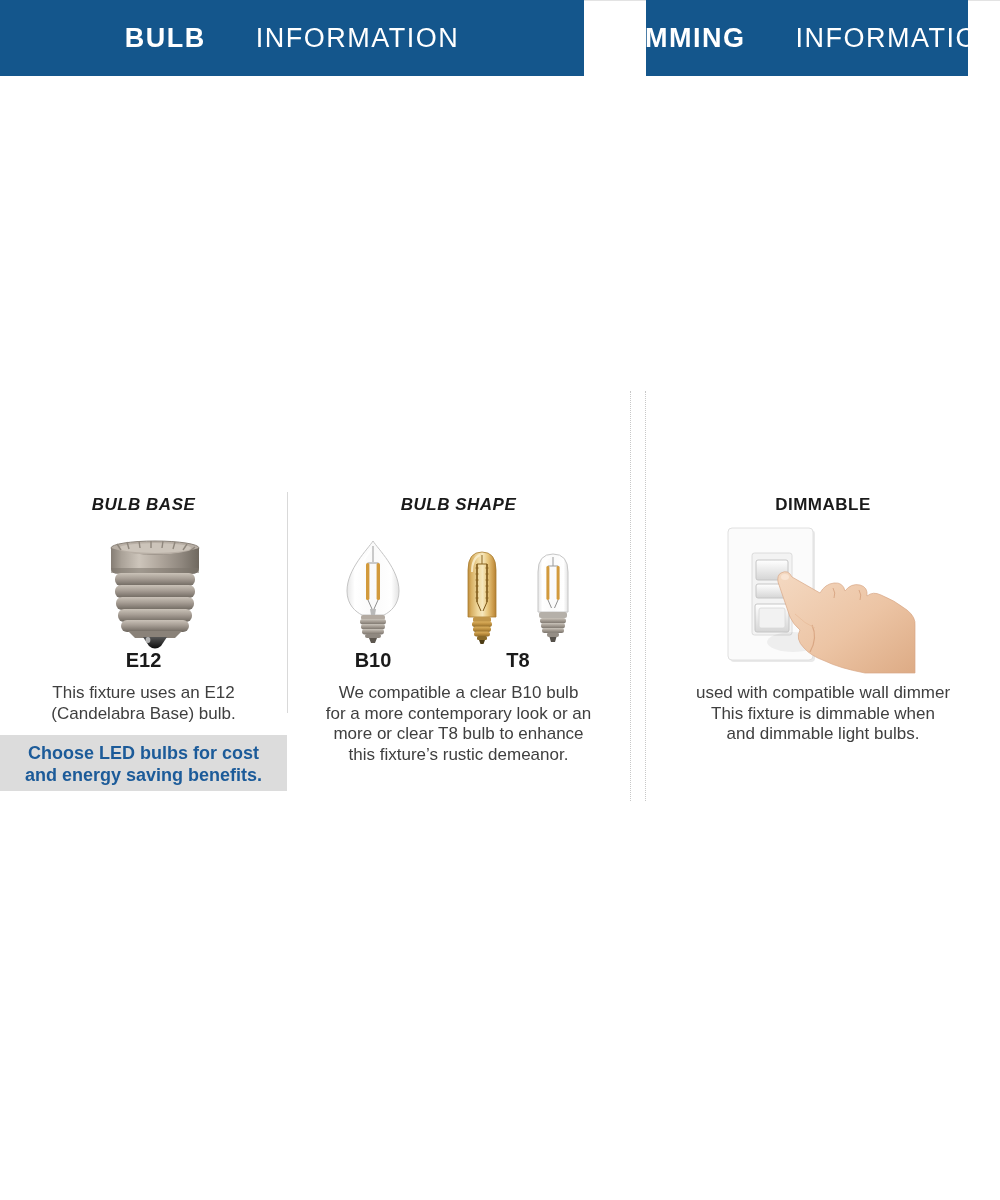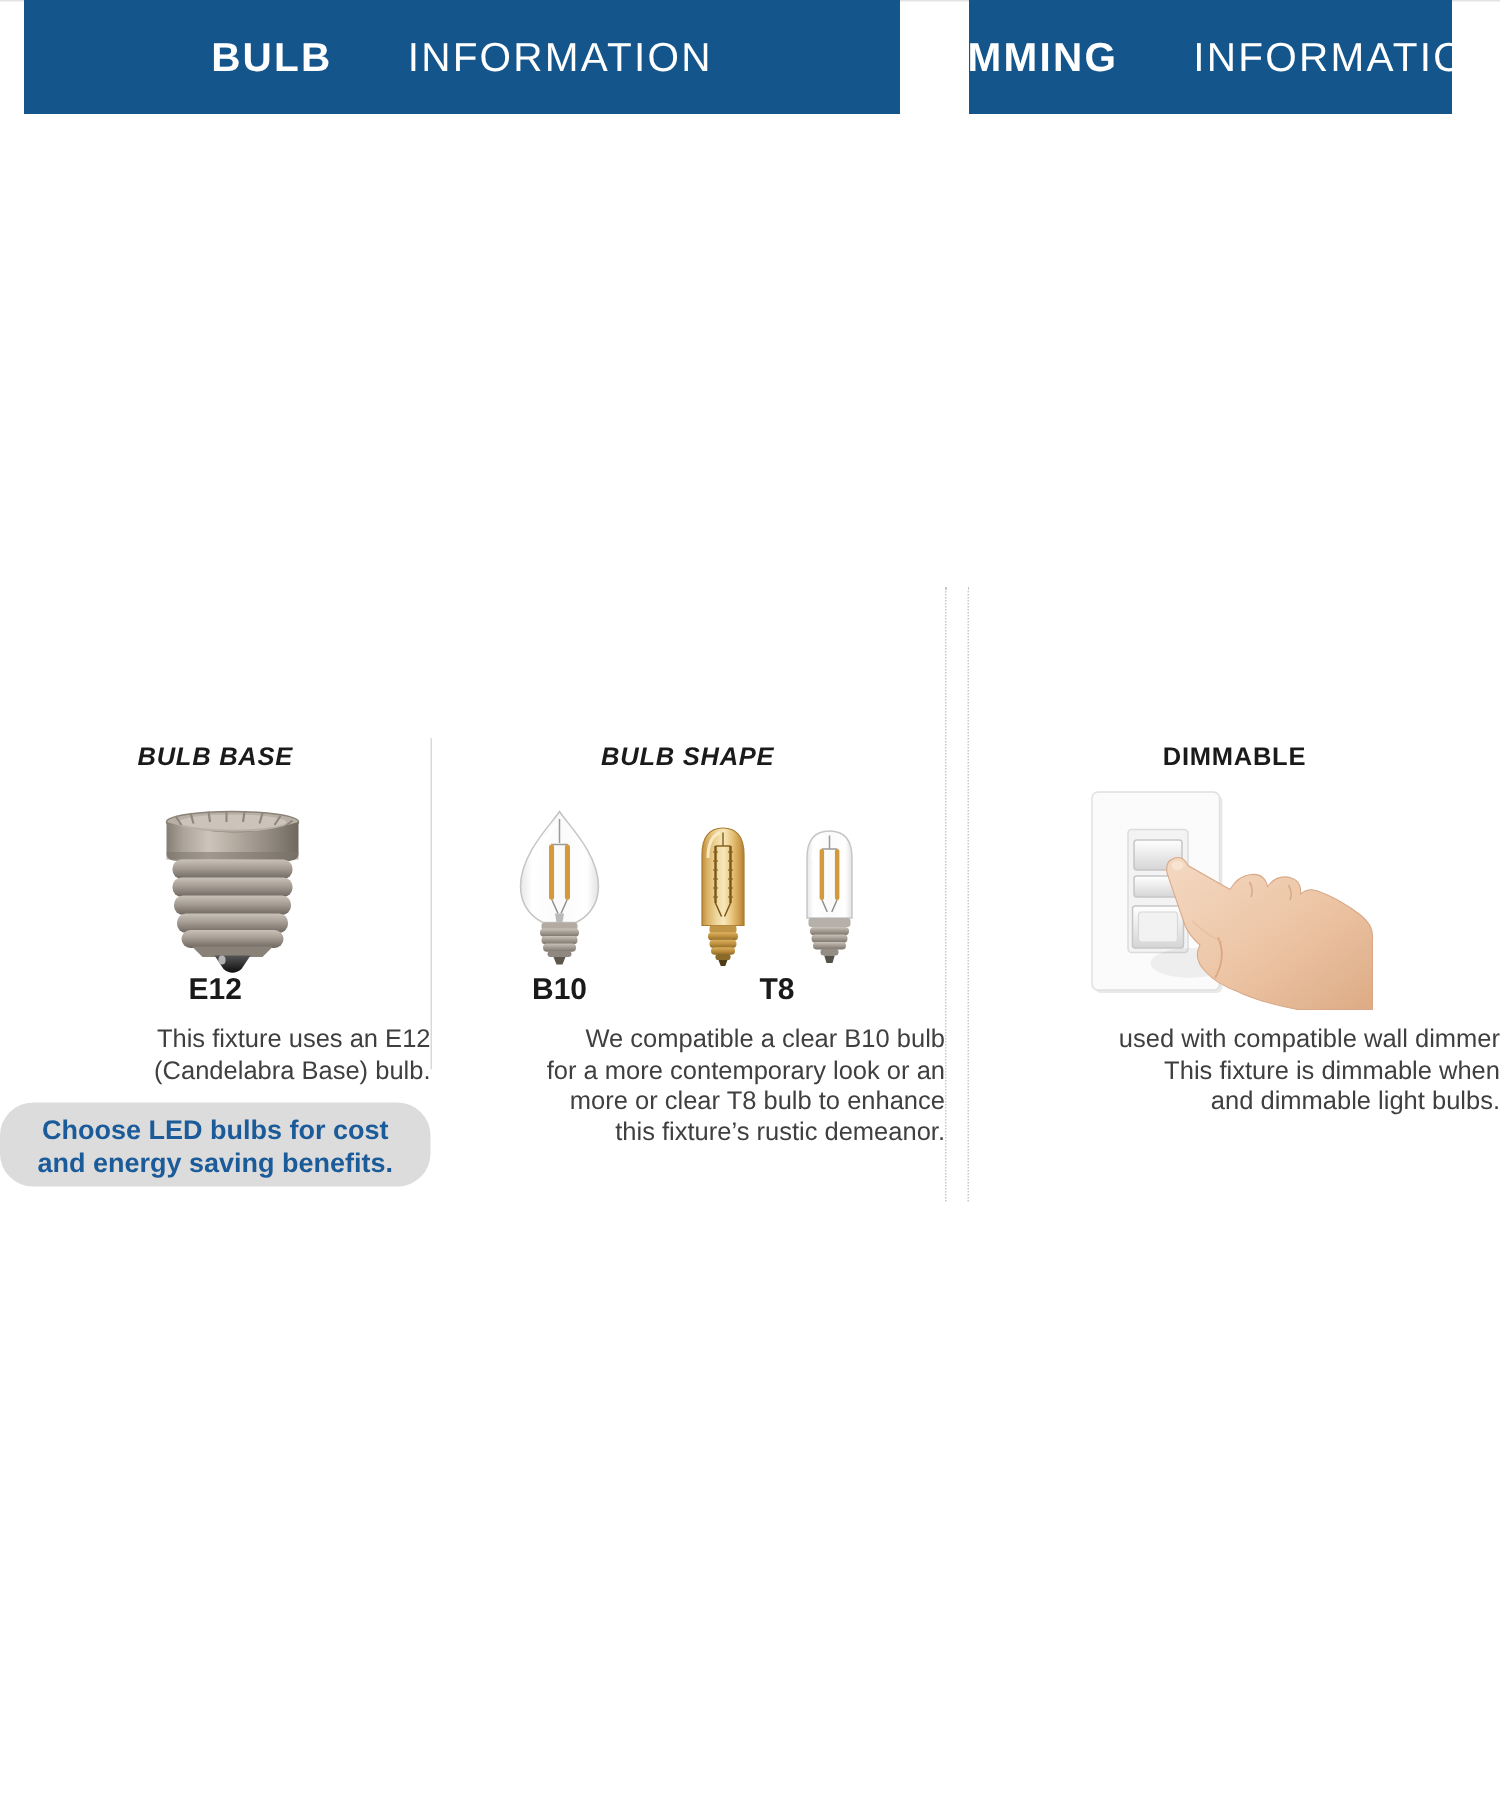--- a/index.html
+++ b/index.html
@@ -6,40 +6,40 @@
   .canvas {
     position:relative; width:1000px; height:1200px; background:#ffffff;
     font-family:"Liberation Sans", sans-serif; overflow:hidden;
   }
   .topline { position:absolute; left:0; top:384; width:1000px; height:1px; background:#e3e3e3; }
   .bar {
     position:absolute; top:391; height:76px; background:#14568c; color:#ffffff;
     display:flex; align-items:center; justify-content:center;
     font-size:27px; letter-spacing:1.5px; white-space:nowrap;
   }
-  .bar-left  { left:16px;   width:584px; }
+  .bar-left  { left:0;   width:584px; }
   .bar-right { left:646px; width:322px; }
   .bar .em   { font-weight:700; margin-right:9px; }
   .bar .rest { font-weight:400;margin-left:41px; }
   .vdot { position:absolute; top:391px; height:410px; width:0; border-left:1px dotted #c8c8c8; }
   .vdot.d1 { left:630px; }
   .vdot.d2 { left:645px; }
   .vline { position:absolute; left:287px; top:492px; width:1px; height:221px; background:#d9d9d9; }
   .col-heading {
     position:absolute; top:495px; font-size:17px; font-weight:700; color:#1a1a1a;
     letter-spacing:0.5px; text-align:center;
   }
   .bulb-label {
     position:absolute; top:649px; font-size:20px; font-weight:700; color:#1a1a1a; text-align:center;
   }
-  .desc { position:absolute; top:683px; font-size:17px; line-height:20.5px; color:#3f3f3f; text-align:right; }
+  .desc { position:absolute; top:683px; font-size:17px; line-height:20.5px; color:#3f3f3f; text-align:center; }
   .note {
     position:absolute; left:0; top:735px; width:287px; height:56px; box-sizing:border-box;
     background:#dcdcdc; color:#1c5b99; font-weight:700; font-size:18px; line-height:22px;
-    text-align:center; padding-top:7px;border-radius:22px;
+    text-align:center; padding-top:7px;
   }
   .img { position:absolute; }
 </style>
 </head>
 <body>
 
 <div class="canvas">
 
   <div class="topline"></div>
 

